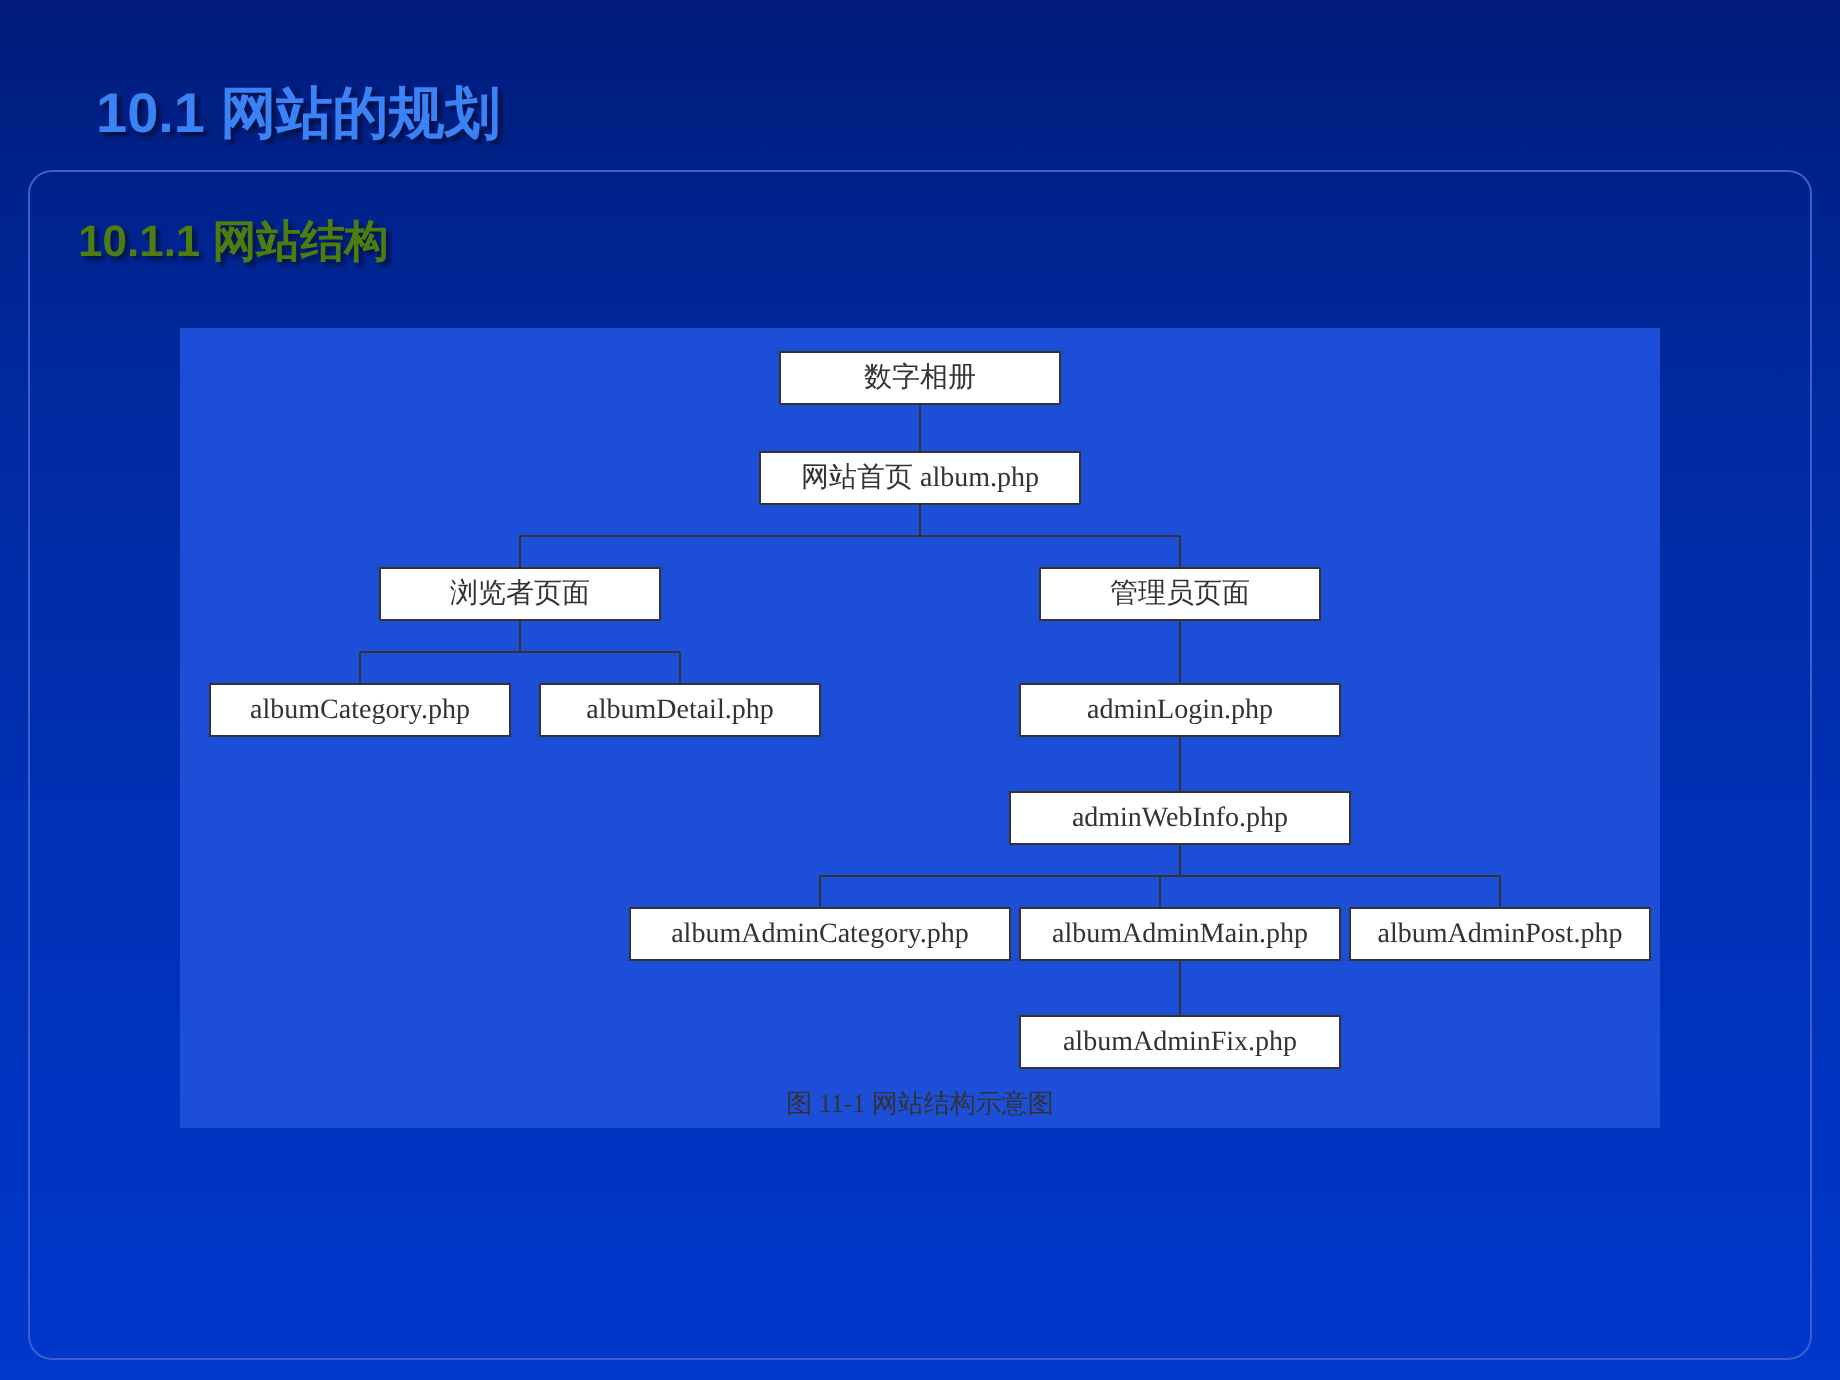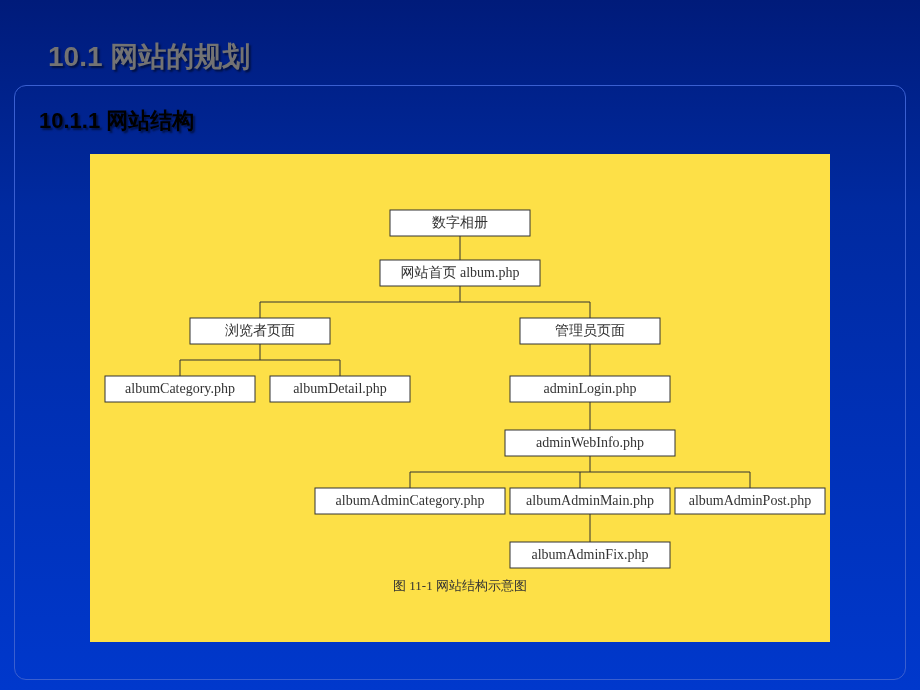--- a/index.html
+++ b/index.html
@@ -10,53 +10,53 @@
       font-family: "Microsoft YaHei", SimSun, Arial, sans-serif;
       overflow: hidden;
       position: relative;
     }
     .header1 {
       position: absolute;
       top: 38px;
       left: 48px;
       font-size: 28px;
       font-weight: bold;
-      color: #737373;
+      color: #3b82f6;
       text-shadow: 2px 2px 2px rgba(0,0,0,0.5);
     }
     .content-border {
       position: absolute;
       top: 85px;
       left: 14px;
       right: 14px;
       bottom: 10px;
       border: 1px solid #3a5fd0;
       border-radius: 12px;
       padding: 20px 24px;
     }
     .header2 {
       font-size: 22px;
       font-weight: bold;
-      color: #000000;
+      color: #4d7c0f;
       text-shadow: 2px 2px 2px rgba(0,0,0,0.5);
-      margin-bottom: 18px;
+      margin-bottom: 28px;
     }
     .paragraph {
       color: #ffffff;
       font-size: 22px;
       font-weight: bold;
       line-height: 1.8;
       text-indent: 2em;
       margin-bottom: 12px;
       text-shadow: 1px 1px 1px rgba(0,0,0,0.5);
     }
     .diagram-container {
-      background: #fde047;
+      background: #1d4ed8;
       width: 740px;
-      height: 488px;
+      height: 400px;
       margin: 0 auto;
       position: relative;
     }
     .diagram-svg {
       width: 100%;
       height: 100%;
     }
     .node-rect {
       fill: #ffffff;
       stroke: #333333;

